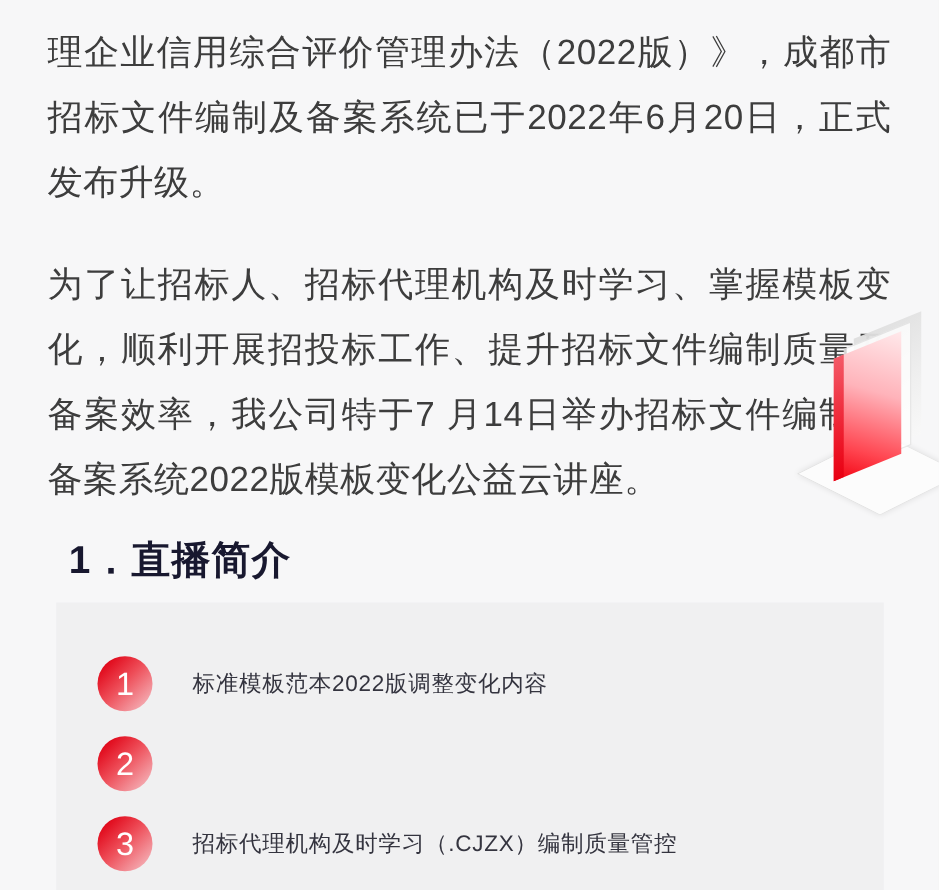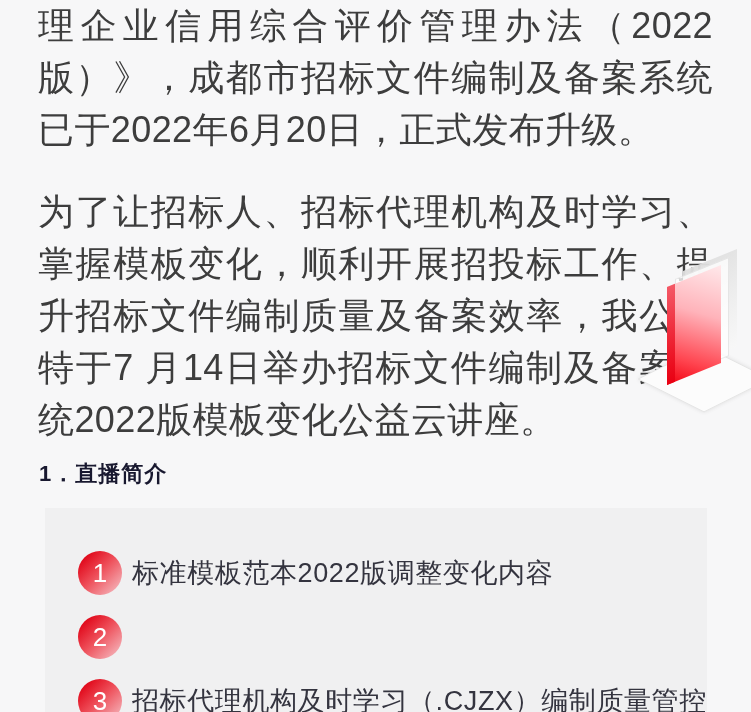--- a/index.html
+++ b/index.html
@@ -9,35 +9,35 @@
     background: #f7f7f8;
     font-family: "Liberation Sans", "DejaVu Sans", sans-serif;
     position: relative;
   }
   .page {
     position: relative;
     width: 751px; height: 712px;
     overflow: hidden;
   }
   .para {
-    margin: 0 38px;
+    margin: 16px 38px;
     width: 675px;
-    font-size: 36px;
+    font-size: 28px;
     line-height: 52px;
     letter-spacing: 0.4px;
     color: #3d3d3d;
     text-align: justify;
     text-justify: inter-ideograph;
   }
   .para-1 { padding-top: 0px; }
   .para-2 { margin-top: 30px; }
 
   .heading {
-    margin: 6px 0 0 39px;
-    font-size: 22px;
+    margin: 6px 0 0 55px;
+    font-size: 31px;
     line-height: 44px;
     font-weight: 700;
     color: #18182f;
     letter-spacing: 1px;
     position: relative;
     z-index: 2;
   }
 
   .agenda-box {
     position: relative;
@@ -60,22 +60,22 @@
     width: 44px; height: 44px;
     border-radius: 50%;
     background: linear-gradient(135deg, #df0013 10%, #ee4e59 48%, #f6c6cb 100%);
     color: #ffffff;
     font-size: 26px;
     line-height: 44px;
     text-align: center;
     font-weight: 400;
   }
   .agenda-label {
-    margin-left: 10px;
-    font-size: 27px;
+    margin-left: 32px;
+    font-size: 18px;
     color: #34343f;
     letter-spacing: 0.6px;
     white-space: nowrap;
   }
 
   
   .deco {
     position: absolute;
     top: 270px;
     right: -18px;

